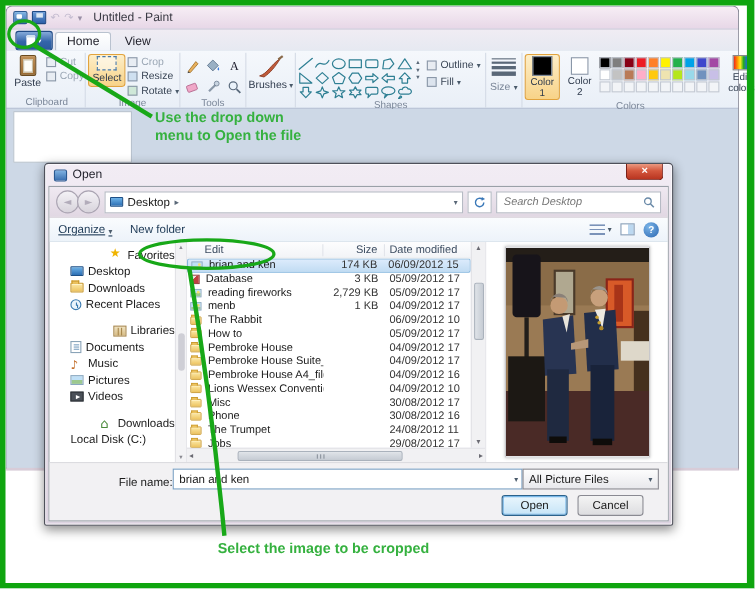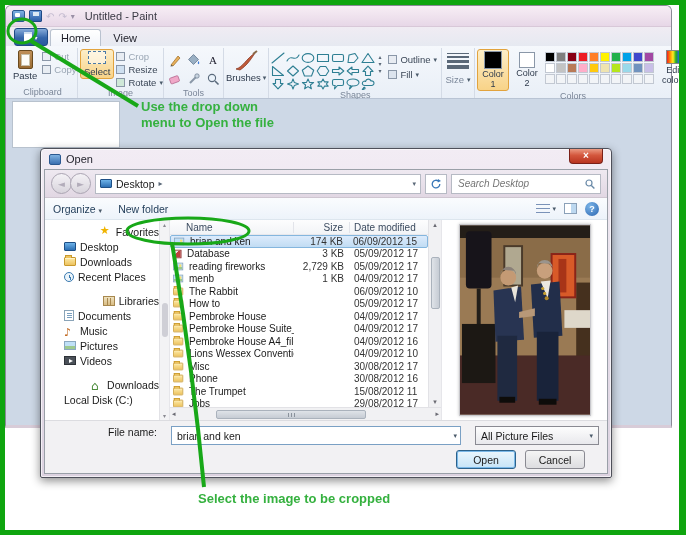--- a/index.html
+++ b/index.html
@@ -143,21 +143,21 @@
   .v-thumb{width:9px;height:52px;background:linear-gradient(90deg,#dfe3e8,#c6ccd4);border:1px solid #aab2bc;border-radius:2px;margin-top:28px;}
   .v-spacer{flex:1;}
   .hscroll{height:13px;background:#f1f1f3;border-top:1px solid #e2e2e6;display:flex;align-items:center;justify-content:space-between;padding:0 2px;font-size:7px;color:#6a6a72;}
   .h-thumb{width:150px;height:9px;background:linear-gradient(#dfe3e8,#c6ccd4);border:1px solid #aab2bc;border-radius:2px;margin-right:auto;margin-left:40px;position:relative;}
   .h-thumb::after{content:"";position:absolute;left:50%;top:2px;width:1px;height:4px;background:#8a929c;box-shadow:-3px 0 0 #8a929c,3px 0 0 #8a929c;}
   
   .preview{width:166px;border-left:1px solid #e6e6ea;display:flex;justify-content:center;padding-top:4px;background:#fff;}
   .photo{width:132px;height:192px;border:1px solid #c8c8cc;box-shadow:0 0 3px rgba(0,0,0,.25);}
   
   .dlg-footer{height:53px;background:#f2f1f3;border-top:1px solid #dcdce0;padding:5px 8px 0 8px;}
-  .fn-row{display:flex;align-items:flex-start;gap:14px;}
+  .fn-row{display:flex;align-items:flex-end;gap:0;}
   .fn-label{width:104px;text-align:right;font-size:10.5px;color:#1a1a1a;flex:none;}
   .fn-input{flex:1;height:19px;border:1px solid #7aa0c4;background:#fff;display:flex;align-items:center;padding:0 3px;}
   .fn-input input{flex:1;border:none;outline:none;font-size:10.5px;color:#1a1a1a;font-family:"Liberation Sans",sans-serif;background:transparent;min-width:0;}
   .ft-combo{width:124px;height:19px;border:1px solid #8a8a92;background:linear-gradient(#fdfdfd,#e8e8ec);
     display:flex;align-items:center;justify-content:space-between;padding:0 5px;font-size:10.5px;color:#1a1a1a;flex:none;}
   .btn-row{display:flex;justify-content:flex-end;gap:9px;margin-top:5px;padding-right:14px;}
   .btn{width:60px;height:19px;font-size:10.5px;color:#1a1a1a;display:flex;align-items:center;justify-content:center;
     background:linear-gradient(#f4f4f4,#dddde0);border:1px solid #8a8a92;border-radius:3px;}
   .btn.default{background:linear-gradient(#eaf6fd,#c6e4f7);border:1px solid #2c628b;box-shadow:0 0 0 1px #7ab8e8 inset;}
   .combo-caret{font-size:7px;color:#4a5a6a;}
@@ -475,21 +475,21 @@
       </div>
       <div class="search-box">
         <input readonly="" placeholder="Search Desktop" style="">
         <svg width="12" height="12" viewBox="0 0 12 12">
             <circle cx="5" cy="5" r="3" fill="none" stroke="#6a8aa8" stroke-width="1.2"></circle>
             <path d="M7.4 7.4 L10.4 10.4" stroke="#6a8aa8" stroke-width="1.4"></path>
           </svg>
       </div>
     </div>
     <div class="toolbar-row">
-      <span style="display:flex;align-items:flex-end;gap:3px;">
+      <span style="display:flex;align-items:flex-end;gap:3px;text-decoration:underline;">
           <span>Organize</span>
           <span class="glyph combo-caret">▾</span>
         </span>
       <span>New folder</span>
       <span class="tb-right">
         <span style="display:flex;align-items:center;gap:2px;">
             <span class="views-ic"></span>
             <span class="glyph combo-caret">▾</span>
           </span>
         <span class="pane-ic"></span>
@@ -544,21 +544,21 @@
         </div>
       <div class="sb-scroll">
         <span class="glyph">▴</span>
         <span class="sb-thumb"></span>
         <span class="glyph">▾</span>
       </div>
       <div class="filelist">
         <div class="fl-inner">
           <div class="fl-cols">
             <div class="fl-header">
-              <span class="fh-name">Name</span>
+              <span class="fh-name">Edit</span>
               <span class="fh-size">Size</span>
               <span class="fh-date">Date modified</span>
             </div>
             <div class="rows">
                 <div class="frow sel">
                   <div class="nm">
                     <span class="ic ic-image"></span>
                     <span>brian and ken</span>
                   </div>
                   <div class="sz">174 KB</div>
@@ -651,21 +651,21 @@
                   </div>
                   <div class="sz"></div>
                   <div class="dt">30/08/2012 16</div>
                 </div>
                 <div class="frow">
                   <div class="nm">
                     <span class="ic ic-folder"></span>
                     <span>The Trumpet</span>
                   </div>
                   <div class="sz"></div>
-                  <div class="dt">15/08/2012 11</div>
+                  <div class="dt">24/08/2012 11</div>
                 </div>
                 <div class="frow">
                   <div class="nm">
                     <span class="ic ic-folder"></span>
                     <span>Jobs</span>
                   </div>
                   <div class="sz"></div>
                   <div class="dt">29/08/2012 17</div>
                 </div>
               </div>

